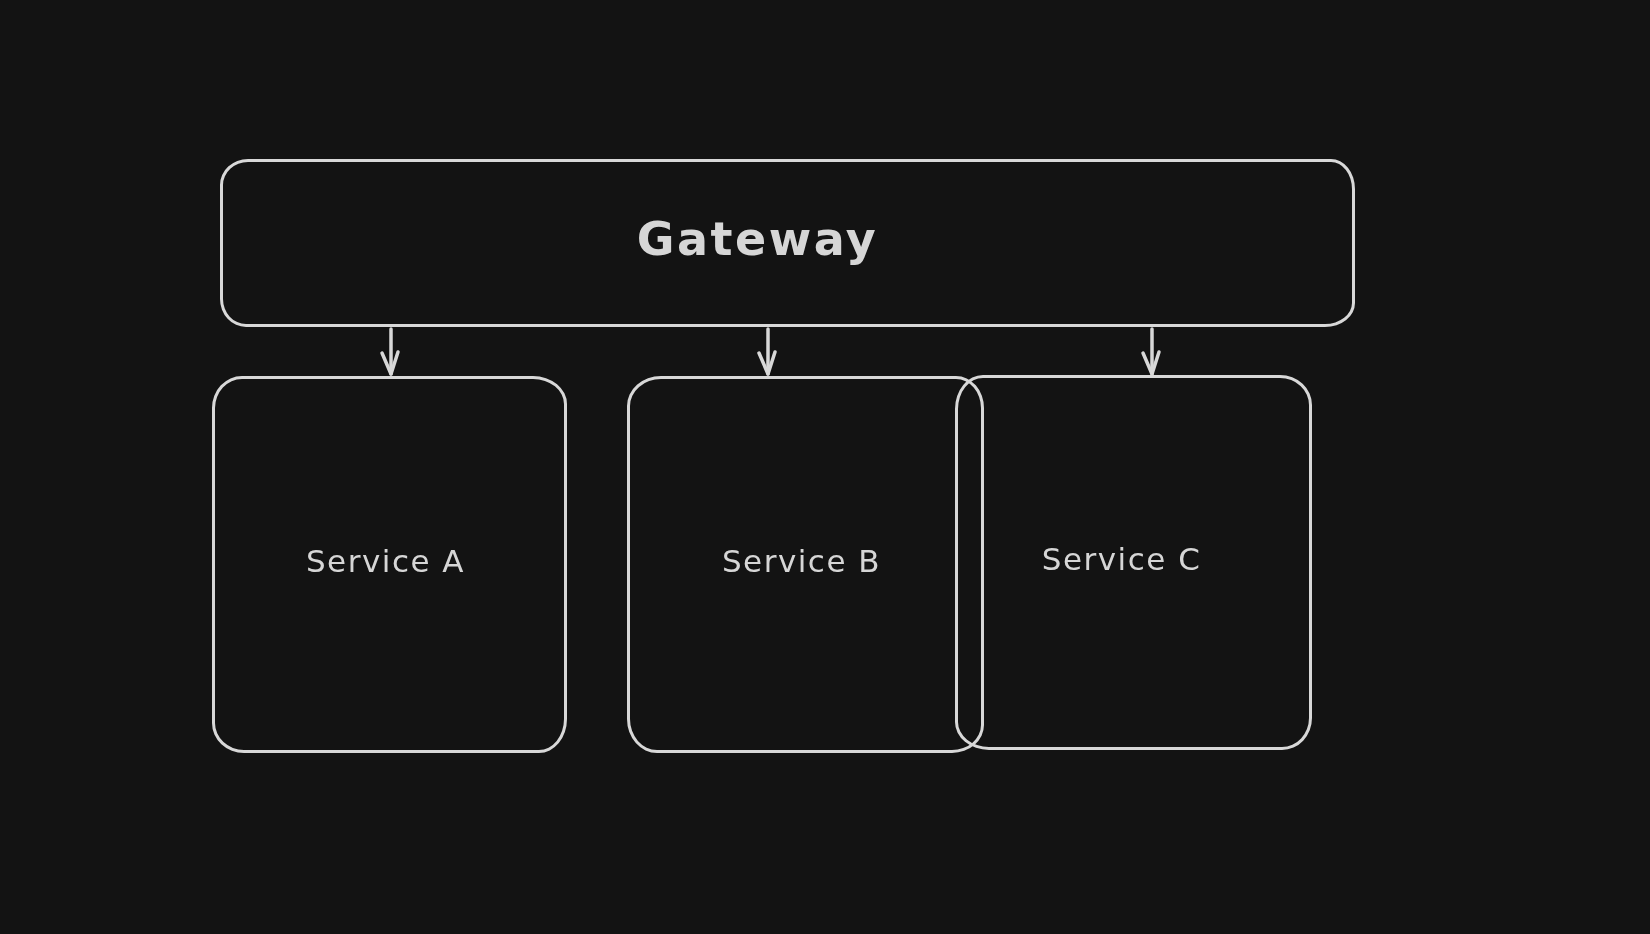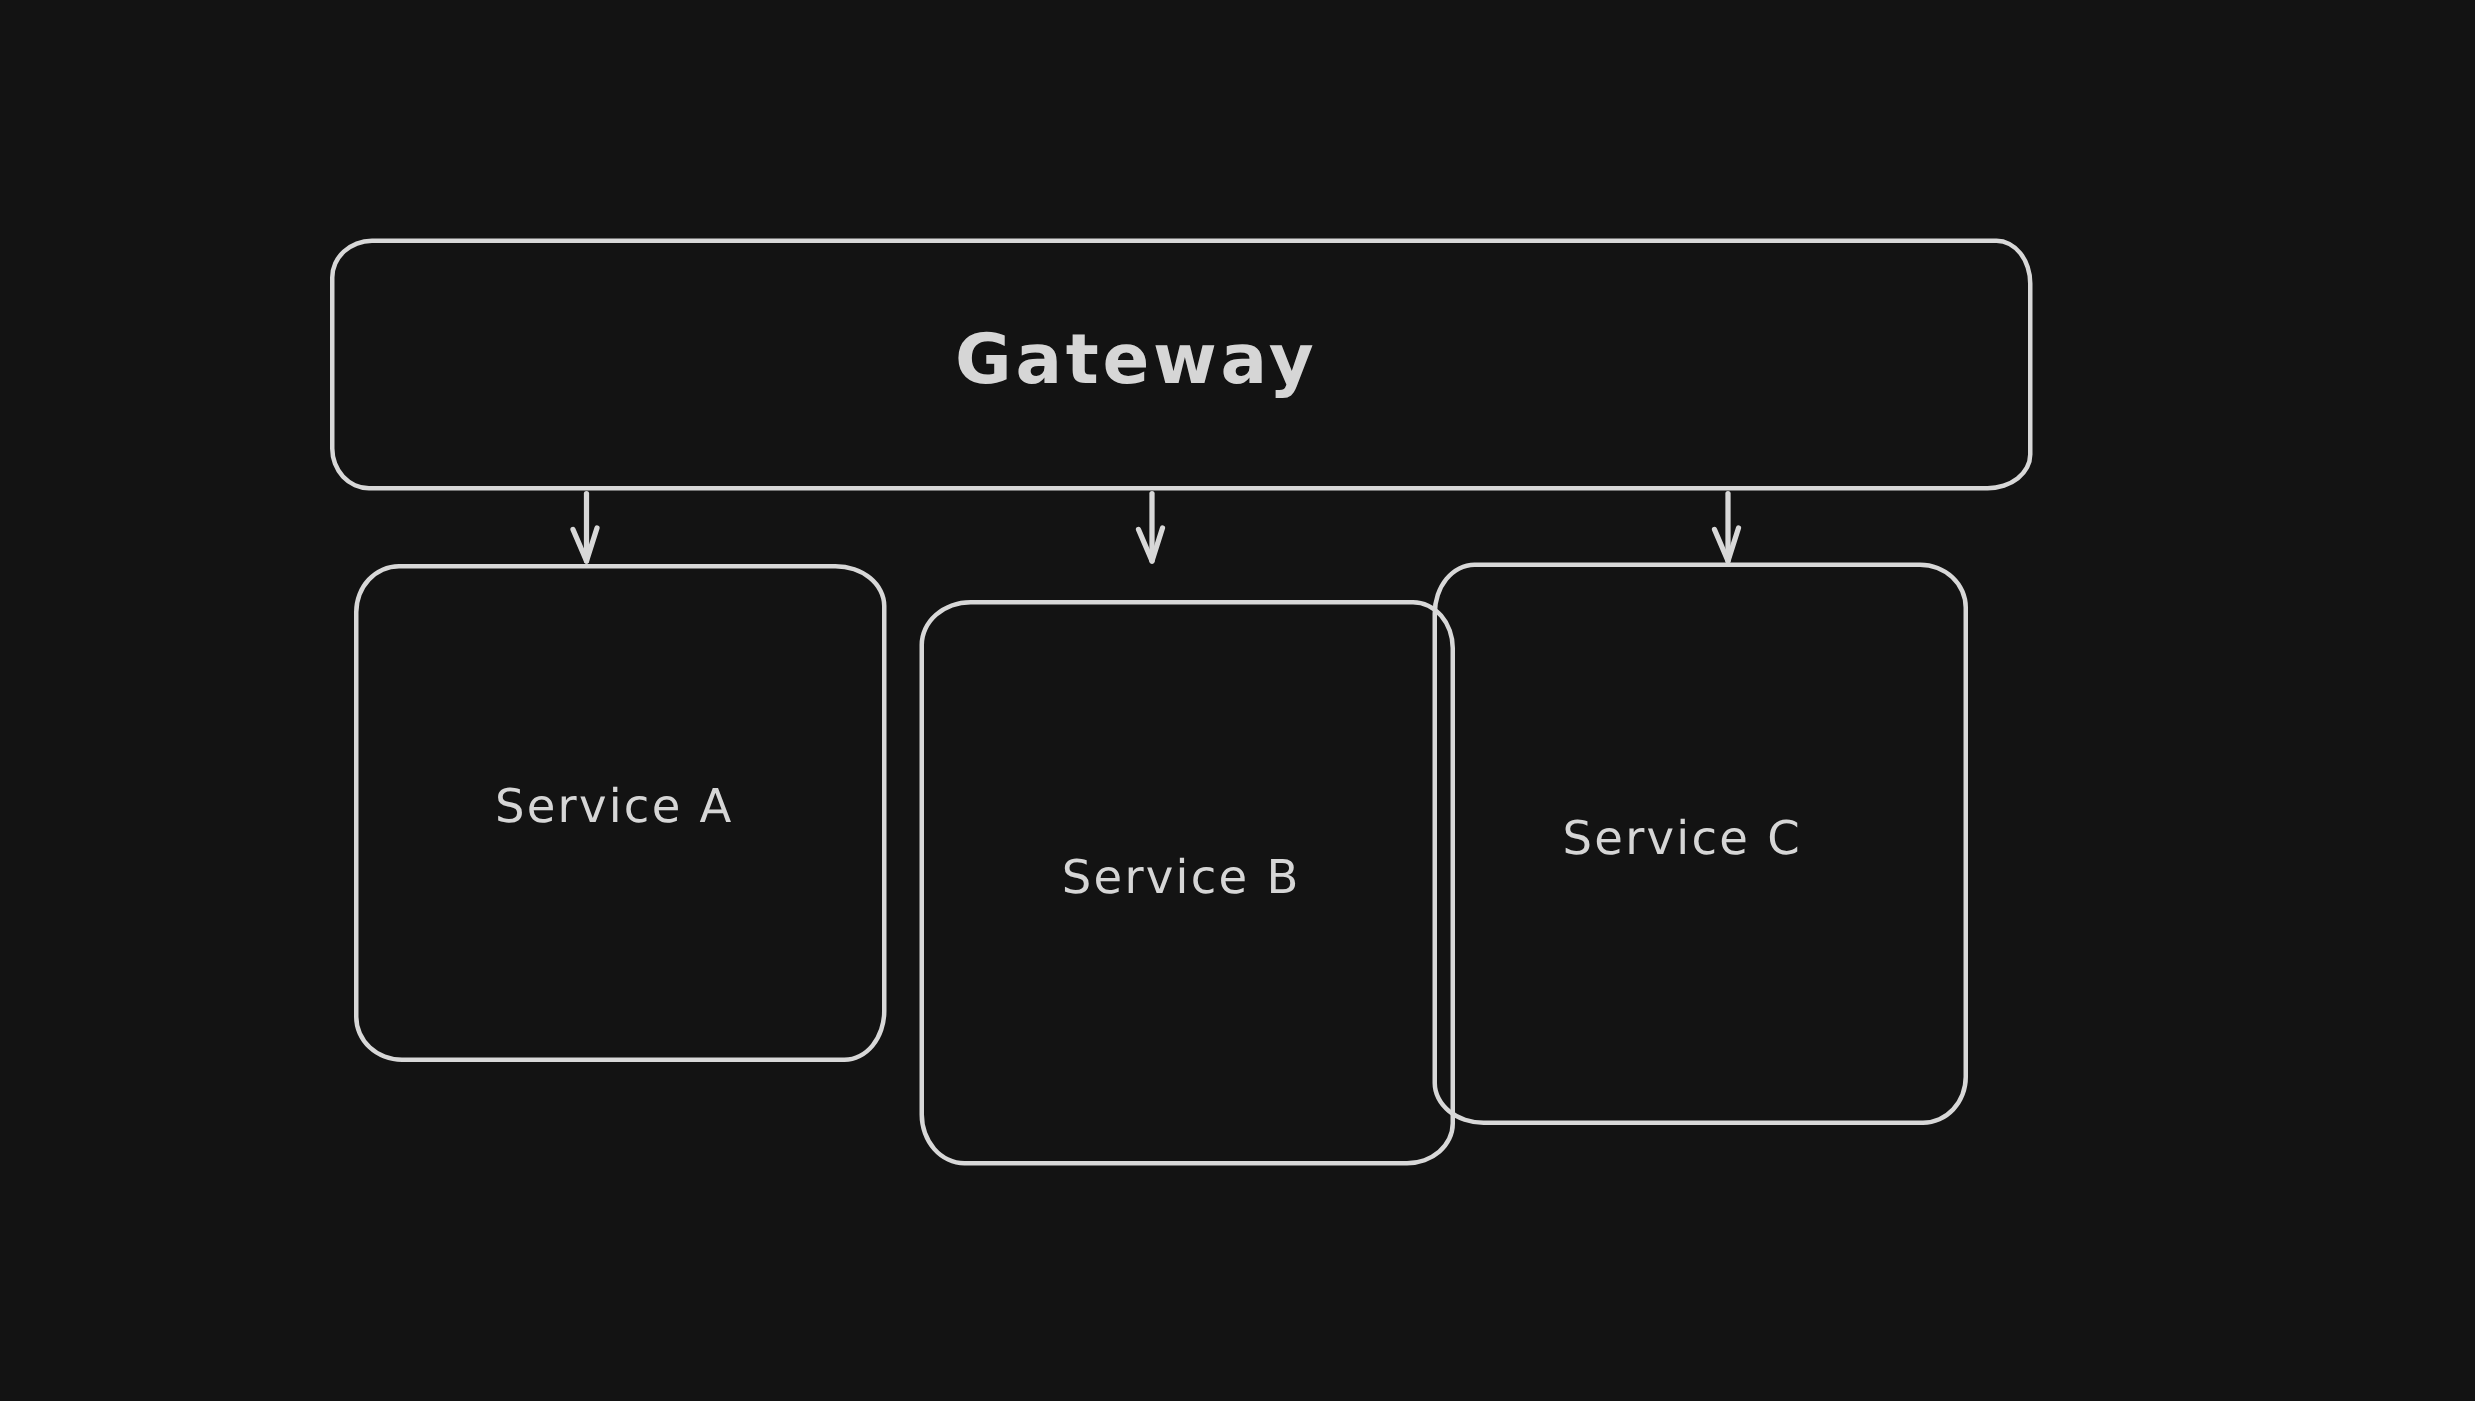--- a/index.html
+++ b/index.html
@@ -24,29 +24,28 @@
     align-items: center;
     justify-content: center;
   }
   
   .node.gateway {
     left: 220px; top: 159px;
     width: 1135px; height: 168px;
     border-radius: 28px 24px 30px 26px / 26px 30px 24px 28px;
   }
   .node.service-a {
-    left: 236px; top: 376px;
-    width: 355px; height: 332px;
+    left: 212px; top: 376px;
+    width: 355px; height: 377px;
     border-radius: 30px 34px 28px 32px / 32px 28px 34px 30px;
   }
   .node.service-b {
-    left: 613px; top: 376px;
+    left: 627px; top: 376px;
     width: 357px; height: 377px;
     border-radius: 34px 28px 32px 30px / 30px 32px 28px 34px;
-    margin-top: 24px;
   }
   .node.service-c {
     left: 955px; top: 375px;
     width: 357px; height: 375px;
     border-radius: 28px 32px 30px 34px / 34px 30px 32px 28px;
   }
   .label {
     color: #d6d6d6;
     white-space: nowrap;
     user-select: none;

